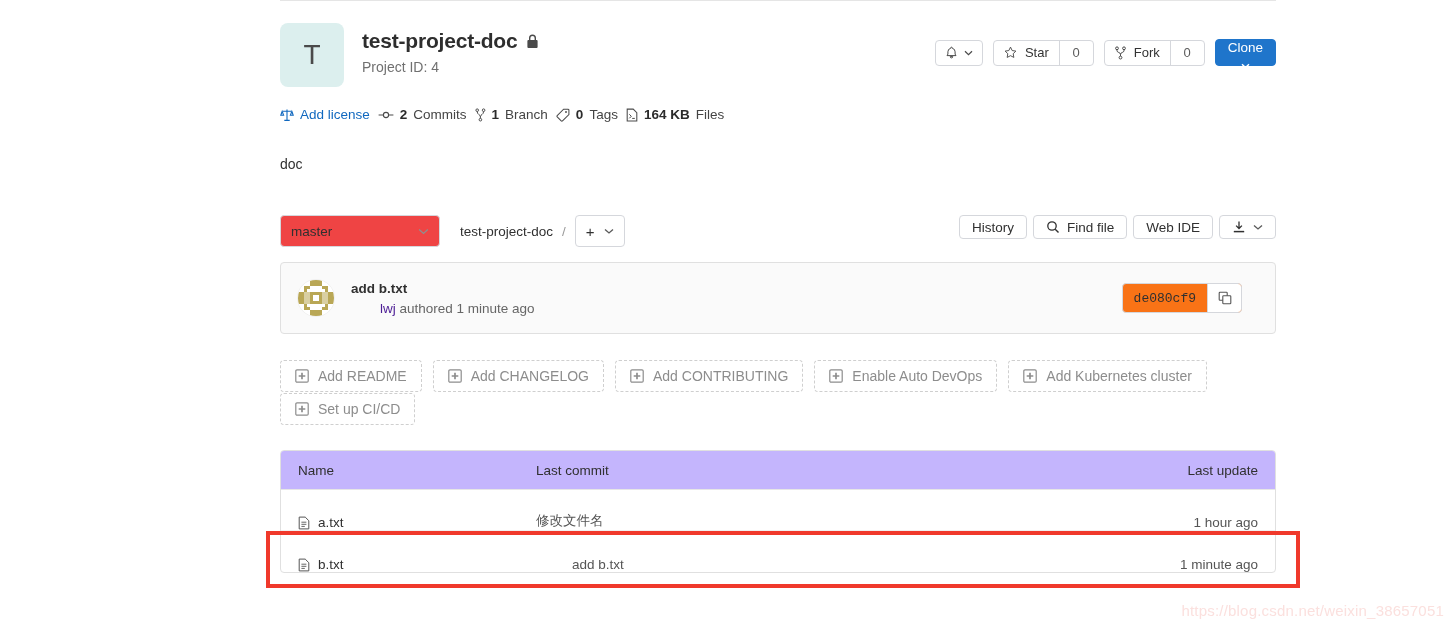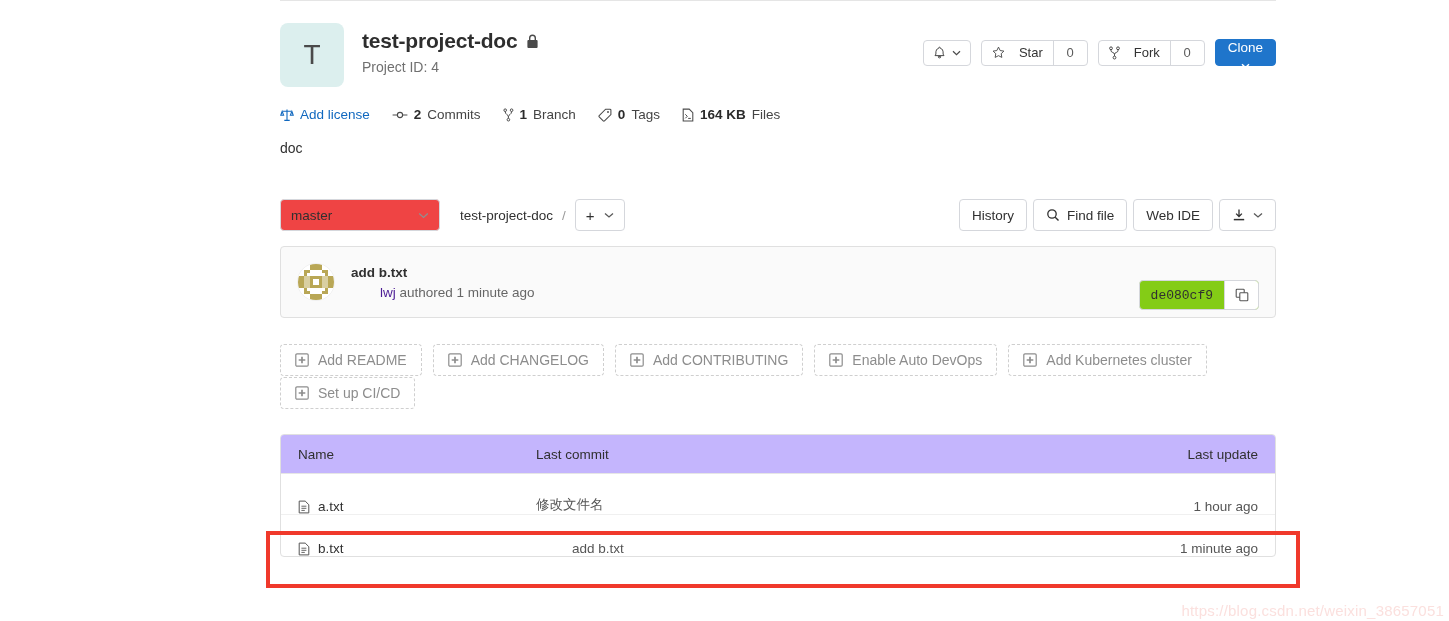--- a/index.html
+++ b/index.html
@@ -56,47 +56,47 @@
     border: 1px solid #d5d7dc; border-radius: 4px;
     background: #fff; color: #333;
     font-size: 13px; line-height: 1; white-space: nowrap;
   }
   .split {
     display: inline-flex; align-items: stretch;
     border: 1px solid #d5d7dc; border-radius: 4px; overflow: hidden;
     height: 26px; background: #fff;
   }
   .split .seg {
-    display: inline-flex; align-items: center; gap: 14px;
+    display: inline-flex; align-items: center; gap: 8px;
     padding: 0 10px; font-size: 13px; color: #333;
   }
   .split .seg.count {
     border-left: 1px solid #d5d7dc;
     color: #5b5b5b; min-width: 34px; justify-content: center;
   }
   .btn-clone {
     display: inline-flex; align-items: center; gap: 8px;
     height: 27px; padding: 0 12px;
     background: #1f75cb; color: #fff;
     border: 1px solid #1f75cb; border-radius: 4px;
     font-size: 13.5px;
     flex-direction: column;
   }
 
   
   .stats {
-    display: flex; align-items: center; gap: 22px;
+    display: flex; align-items: center; gap: 8px;
     margin-top: 20px; font-size: 13.5px; color: #444;
   }
   .stat { display: inline-flex; align-items: center; gap: 6px; }
   .stat.link { color: #1068bf; }
   .stat b { font-weight: 700; color: #2b2b2b; }
 
   
-  .proj-desc { margin-top: 18px; font-size: 14px; color: #303030; }
+  .proj-desc { margin-top: 34px; font-size: 14px; color: #303030; }
 
   
   .repo-bar {
     display: flex; align-items: center;
     margin-top: 43px; position: relative; height: 32px;
   }
   .branch-select {
     width: 160px; height: 32px;
     border: 1px solid #d5d7dc; border-radius: 4px; background: #ef4444;
     display: flex; align-items: center; justify-content: space-between;
@@ -111,21 +111,21 @@
     margin-left: 9px; height: 32px; padding: 0 10px;
     border: 1px solid #d5d7dc; border-radius: 4px; background: #fff;
     display: inline-flex; align-items: center; gap: 9px;
     font-size: 15px; color: #303030;
   }
   .repo-bar-right {
     position: absolute; right: 0; top: 0;
     display: flex; align-items: center; gap: 6px;
   }
   .rbtn {
-    height: 32px; padding: 0 12px;
+    height: 24px; padding: 0 12px;
     border: 1px solid #d5d7dc; border-radius: 4px; background: #fff;
     display: inline-flex; align-items: center; gap: 7px;
     font-size: 13.5px; color: #303030; white-space: nowrap;
   }
 
   
   .commit-panel {
     margin-top: 15px;
     border: 1px solid #e0e0e0; border-radius: 4px;
     background: #fafafa;
@@ -136,24 +136,24 @@
   .ident {
     width: 38px; height: 38px; border-radius: 50%;
     flex: none; background: #fff;
     overflow: hidden; border: 1px solid #f0f0f0;
   }
   .commit-text { margin-left: 16px; }
   .commit-title { font-size: 13.5px; font-weight: 700; color: #303030; }
   .commit-sub { font-size: 13.5px; color: #666; margin-top: 5px; }
   .commit-sub .author { color: #4c1d95; margin-left: 29px; }
   .sha-box {
-    position: absolute; right: 16px; top: 50%; transform: translateY(-50%);
+    position: absolute; right: 33px; top: 50%; transform: translateY(-50%);
     display: inline-flex; align-items: stretch;
     border: 1px solid #d5d7dc; border-radius: 4px;
-    background: #84cc16; height: 30px; overflow: hidden; margin-top: 13px;
+    background: #f97316; height: 30px; overflow: hidden;
   }
   .sha {
     display: inline-flex; align-items: center; padding: 0 11px;
     font-family: "Liberation Mono", monospace; font-size: 13px; color: #303030;
   }
   .sha-copy {
     display: inline-flex; align-items: center; justify-content: center;
     width: 34px; border-left: 1px solid #d5d7dc; background: #fff;
   }
 

